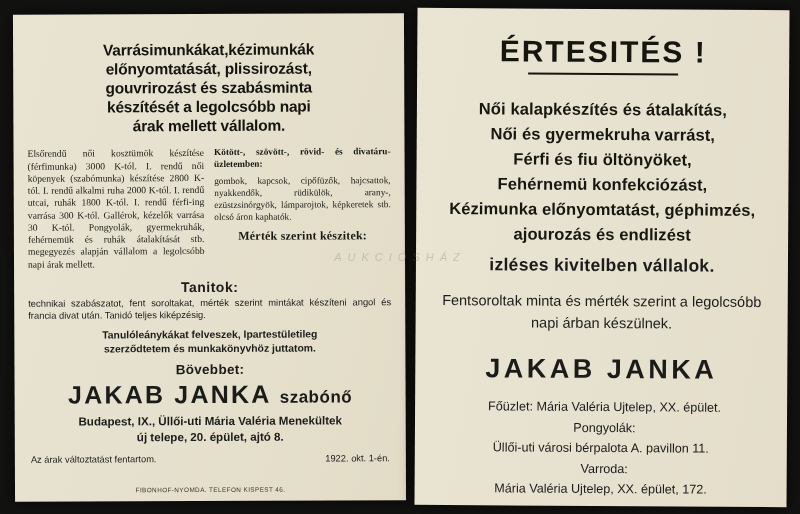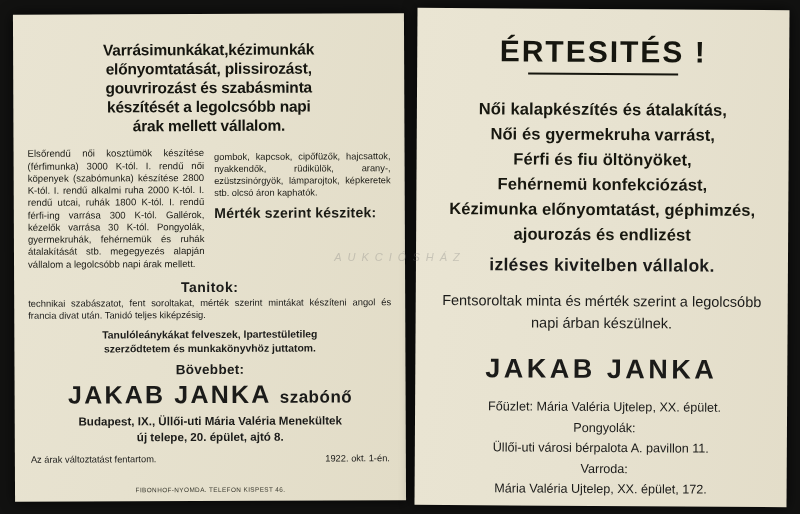--- a/index.html
+++ b/index.html
@@ -70,24 +70,25 @@
     gap: 10px;
   }
   .col {
     flex: 1 1 0;
     font-size: 9.3px;
     line-height: 1.28;
     text-align: justify;
     color: #1a1a14;
   }
   .col.left-col { font-size: 9.6px; }
-  .col p { margin: 0 0 5px 0; }
+  .col p { margin: 0 0 5px 0; font-family: Liberation Serif, serif; }
   .subhead {
-    font-weight: bold;
-    font-size: 14px;
+    text-align: center;
+    font-weight: bold;
+    font-size: 12px;
     margin: 6px 0 3px 0;
     letter-spacing: 0.2px;
   }
   .tiny {
     font-size: 8.5px;
     line-height: 1.24;
     text-align: justify;
   }
 
   .teachers {
@@ -248,20 +249,21 @@
         <span>készítését a legolcsóbb napi</span>
         <span>árak mellett vállalom.</span>
       </div>
 
       <div class="cols">
         <div class="col left-col">
           <p>Elsőrendű női kosztümök készítése (férfimunka) 3000 K-tól. I. rendű női köpenyek (szabómunka) készítése 2800 K-tól. I. rendű alkalmi ruha 2000 K-tól. I. rendű utcai, ruhák 1800 K-tól. I. rendű férfi-ing varrása 300 K-tól. Gallérok, kézelők varrása 30 K-tól. Pongyolák, gyermekruhák, fehérnemük és ruhák átalakítását stb. megegyezés alapján vállalom a legolcsóbb napi árak mellett.</p>
         </div>
         <div class="col">
           <p style="font-weight:bold"></p>
+          <p style="font-weight:bold;margin-top:-5px">Kötött-, szövött-, rövid- és divatáru-üzletemben:</p>
           <p>gombok, kapcsok, cipőfüzők, hajcsattok, nyakkendők, rüdikülök, arany-, ezüstzsinórgyök, lámparojtok, képkeretek stb. olcsó áron kaphatók.</p>
           <p class="subhead">Mérték szerint készitek:</p>
         </div>
       </div>
 
       <div class="teachers">
         <div class="t-title">Tanitok:</div>
         <div class="t-body">technikai szabászatot, fent soroltakat, mérték szerint mintákat készíteni angol és francia divat után. Tanidó teljes kiképzésig.</div>
       </div>
 

